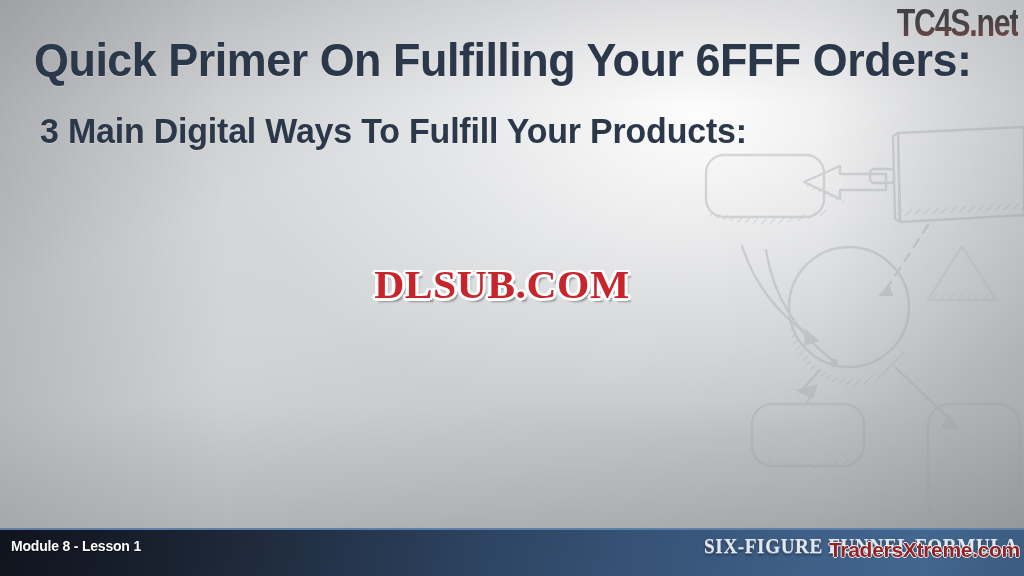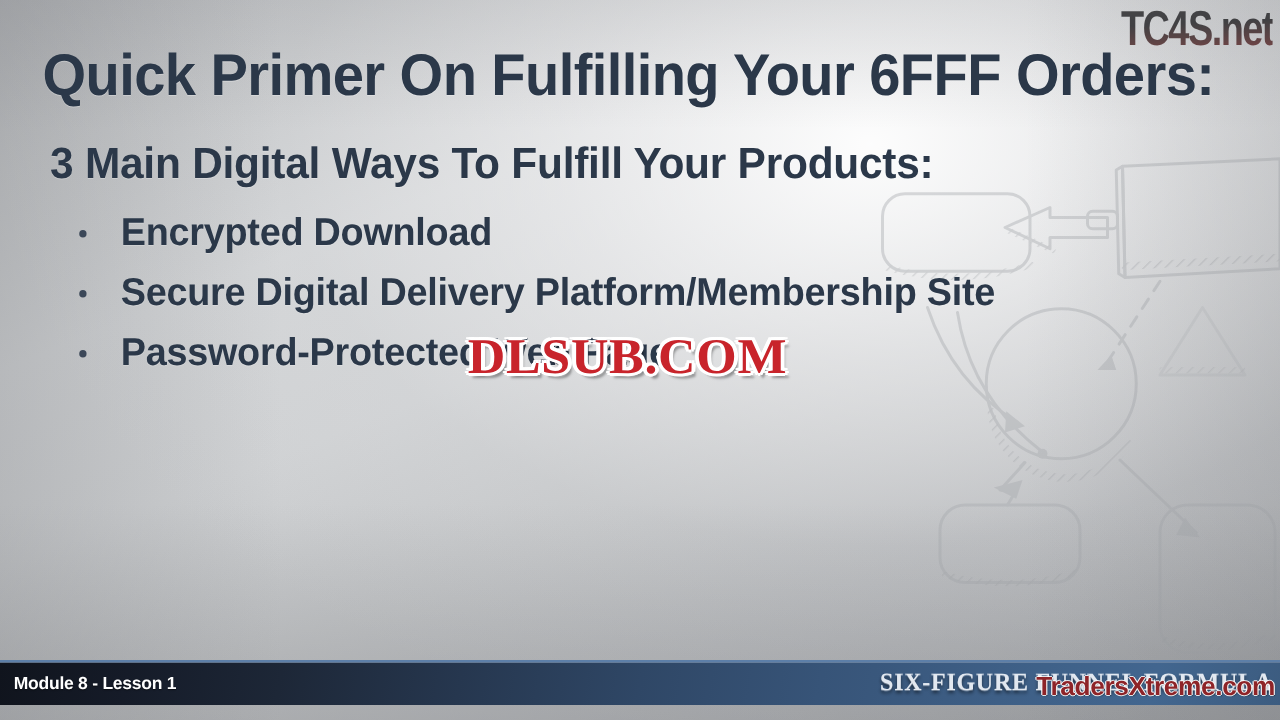--- a/index.html
+++ b/index.html
@@ -168,23 +168,23 @@
       -2px 2px 0 #ffffff,  2px 2px 0 #ffffff,
       -3px 0 0 #ffffff,  3px 0 0 #ffffff,
        0 3px 0 #ffffff,
        3px 4px 2px rgba(0,0,0,0.35);
   }
 
   
   #bottom-bar {
     position: absolute;
     left: 0;
-    bottom: 12px;
+    bottom: 0;
     width: 1024px;
-    height: 36px;
+    height: 48px;
     background: linear-gradient(100deg,
       #10141d 0%,
       #151b28 10%,
       #1d2737 22%,
       #26374f 36%,
       #2f4766 50%,
       #375478 64%,
       #3e5f86 78%,
       #42668f 90%,
       #3c5c80 100%);
@@ -298,34 +298,20 @@
       <path d="M930 296 L994 296" stroke="url(#hatch)" stroke-width="5" opacity="0.55"></path>
     </g>
   </svg>
 
   <div id="vignette"></div>
 
   <h1 id="title">Quick Primer On Fulfilling Your 6FFF Orders:</h1>
 
   <div id="body-block">
     <div id="subhead">3 Main Digital Ways To Fulfill Your Products:</div>
-    <ul id="bullets">
-      <li>
-        <span class="dot"></span>
-        <span>Encrypted Download</span>
-      </li>
-      <li>
-        <span class="dot"></span>
-        <span>Secure Digital Delivery Platform/Membership Site</span>
-      </li>
-      <li>
-        <span class="dot"></span>
-        <span>Password-Protected Web Page</span>
-      </li>
-    </ul>
   </div>
 
   <div id="wm-tc4s">TC4S.net</div>
   <div id="wm-dlsub">DLSUB.COM</div>
 
   <div id="bottom-bar">
     <div id="module-label">Module 8 - Lesson 1</div>
     <div id="brand-logo">SIX-FIGURE FUNNEL FORMULA</div>
     <div id="wm-traders">TradersXtreme.com</div>
   </div>

